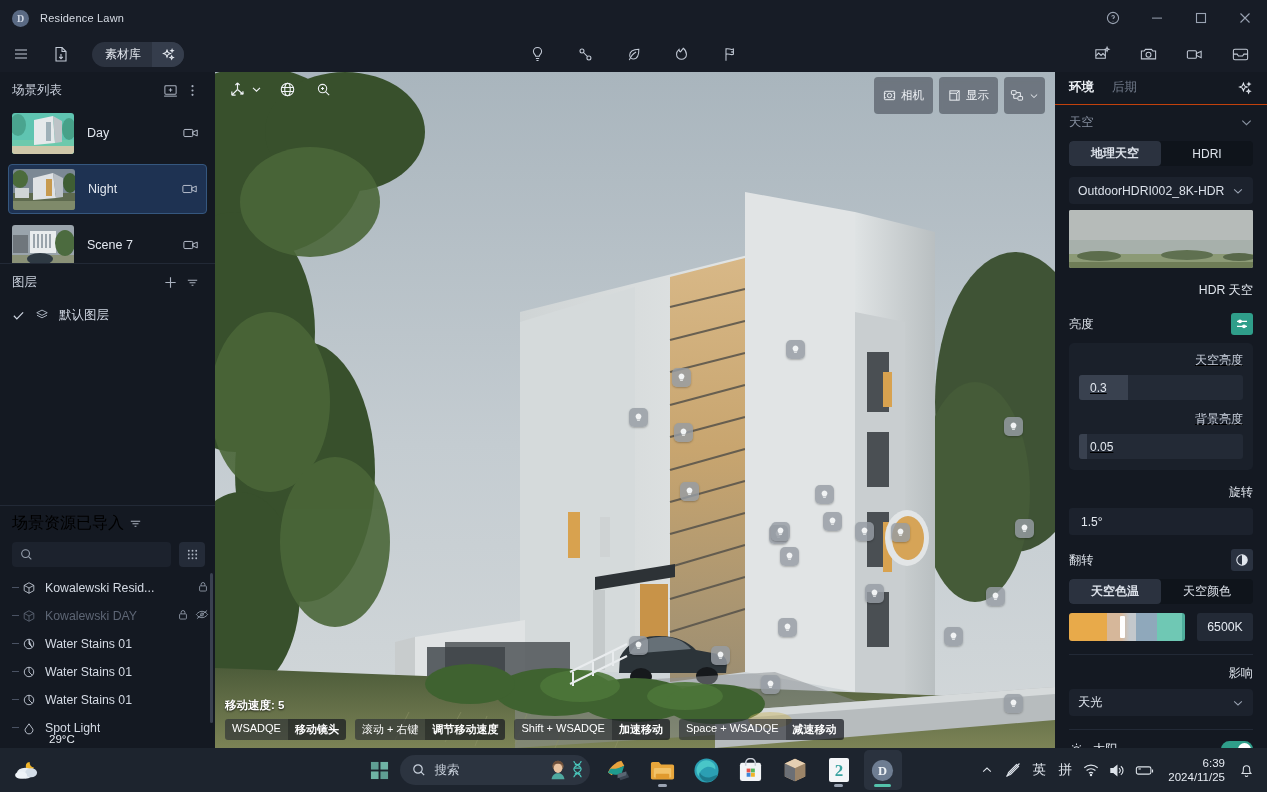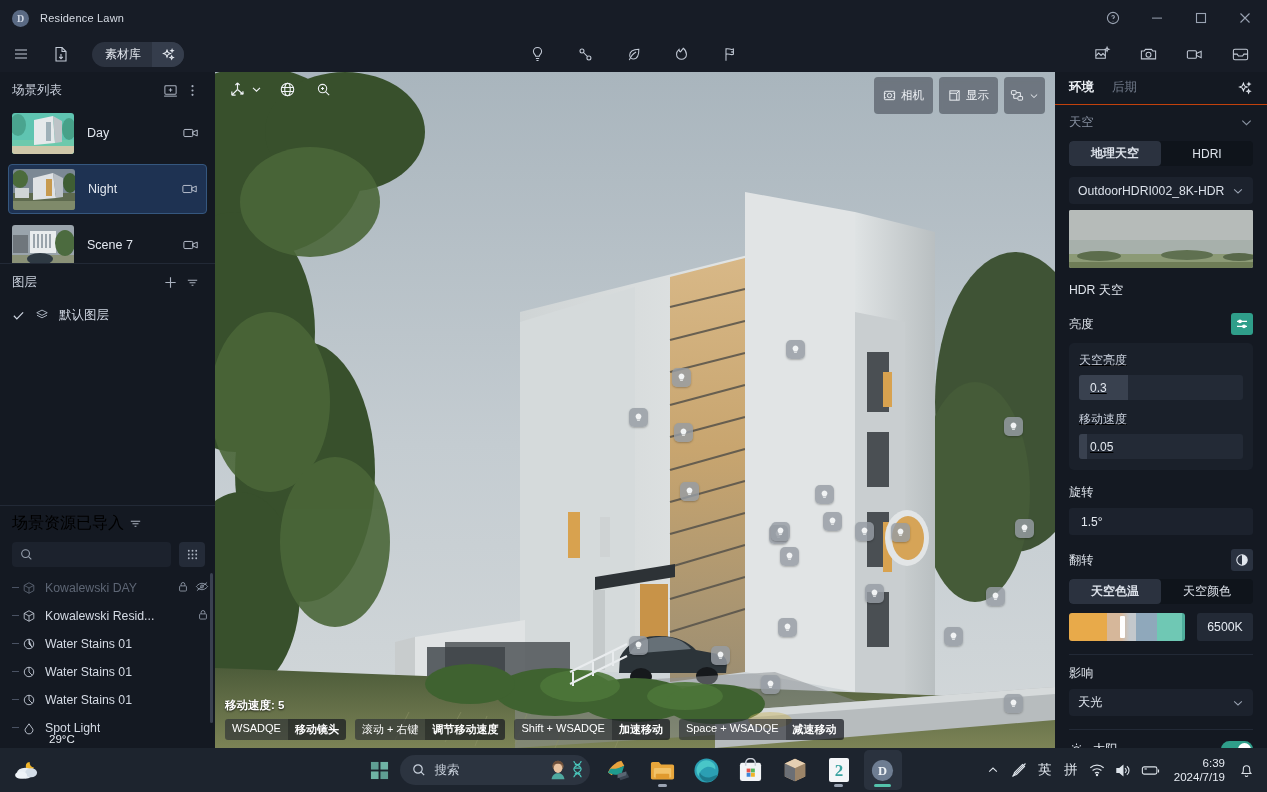--- a/index.html
+++ b/index.html
@@ -118,21 +118,21 @@
   .mk svg { display:block; }
 
   
   .right-panel { position:absolute; left:1055px; top:72px; width:212px; height:676px;
     background:#141922; overflow:hidden; }
   .rp-tabs { height:33px; display:flex; align-items:center; padding:0 14px;
     border-bottom:1px solid #c2410c; }
   .rp-tab { color:#6f7888; font-size:12.5px; margin-right:18px; padding-bottom:2px; }
   .rp-tab.active { color:#eef1f6; font-weight:bold; }
   .rp-spark { margin-left:auto; color:#dfe4ec; display:flex; }
-  .rp-body { padding:0 14px; }
+  .rp-body { padding:0 14px;text-align:right; }
   .sec-head { display:flex; align-items:center; height:34px; }
   .sec-head .t { color:#858e9e; font-size:12.3px; }
   .sec-head .c { margin-left:auto; color:#8a93a2; display:flex; }
   .seg { display:flex; height:25px; background:#0f141b; border-radius:4px;
     overflow:hidden; margin-top:2px; }
   .seg div { flex:1; display:flex; align-items:center; justify-content:center;
     color:#dde2ea; font-size:12px; }
   .seg div.on { background:#2b323f; border-radius:4px; font-weight:bold; }
   .select { height:27px; background:#1c222d; border-radius:4px; display:flex;
     align-items:center; padding:0 9px; margin-top:11px; }
@@ -483,20 +483,38 @@
           <circle cx="3" cy="11" r="1"></circle>
             <circle cx="7" cy="11" r="1"></circle>
             <circle cx="11" cy="11" r="1"></circle>
           </svg>
       </div>
     </div>
 
     <div class="res-list">
       <div class="scroll-track"></div>
 
+      <div class="res-item">
+          <span class="tick"></span>
+        <span class="ricon">
+          <svg width="14" height="14" viewBox="0 0 16 16" fill="none" stroke="currentColor" stroke-width="1">
+              <path d="M8 2 13.5 5v6L8 14 2.5 11V5z"></path>
+              <path d="M2.5 5 8 8l5.5-3M8 8v6"></path>
+            </svg>
+          </span>
+        <span class="rname">Kowalewski Resid...</span>
+        <span class="r-act">
+            <span>
+          <svg width="12" height="13" viewBox="0 0 14 14" fill="none" stroke="currentColor" stroke-width="1.05">
+                <rect x="3" y="6.3" width="8" height="6" rx="1"></rect>
+                <path d="M4.8 6.3V4.6a2.2 2.2 0 0 1 4.4 0v1.7"></path>
+              </svg></span>
+          </span>
+      </div>
+
       <div class="res-item dim">
           <span class="tick"></span>
         <span class="ricon">
           <svg width="14" height="14" viewBox="0 0 16 16" fill="none" stroke="currentColor" stroke-width="1">
               <path d="M8 2 13.5 5v6L8 14 2.5 11V5z"></path>
               <path d="M2.5 5 8 8l5.5-3M8 8v6"></path>
             </svg>
           </span>
         <span class="rname">Kowalewski DAY</span>
         <span class="r-act">
@@ -505,38 +523,20 @@
                 <rect x="3" y="6.3" width="8" height="6" rx="1"></rect>
                 <path d="M4.8 6.3V4.6a2.2 2.2 0 0 1 4.4 0v1.7"></path>
               </svg></span>
           <span>
             <svg width="14" height="13" viewBox="0 0 16 14" fill="none" stroke="currentColor" stroke-width="1.05">
                 <path d="M1.6 7s2.5-3.7 6.4-3.7S14.4 7 14.4 7s-2.5 3.7-6.4 3.7S1.6 7 1.6 7z"></path>
                 <circle cx="8" cy="7" r="1.7"></circle>
                 <path d="M2.2 11.8 13.8 2.4"></path>
               </svg></span>
         </span>
-      </div>
-
-      <div class="res-item">
-          <span class="tick"></span>
-        <span class="ricon">
-          <svg width="14" height="14" viewBox="0 0 16 16" fill="none" stroke="currentColor" stroke-width="1">
-              <path d="M8 2 13.5 5v6L8 14 2.5 11V5z"></path>
-              <path d="M2.5 5 8 8l5.5-3M8 8v6"></path>
-            </svg>
-          </span>
-        <span class="rname">Kowalewski Resid...</span>
-        <span class="r-act">
-            <span>
-          <svg width="12" height="13" viewBox="0 0 14 14" fill="none" stroke="currentColor" stroke-width="1.05">
-                <rect x="3" y="6.3" width="8" height="6" rx="1"></rect>
-                <path d="M4.8 6.3V4.6a2.2 2.2 0 0 1 4.4 0v1.7"></path>
-              </svg></span>
-          </span>
       </div>
 
       <div class="res-item">
           <span class="tick"></span>
         <span class="ricon">
           <svg width="14" height="14" viewBox="0 0 16 16" fill="none" stroke="currentColor" stroke-width="1.05">
               <circle cx="8" cy="8" r="5.4"></circle>
               <path d="M8 2.6V8l3.8 3.8" fill="currentColor" stroke="none" opacity=".95"></path>
               <path d="M8 2.6V8l3.8 3.8"></path>
             </svg>
@@ -1004,21 +1004,21 @@
             </svg>
           </span>
       </div>
 
       <div class="card">
         <div class="cl">天空亮度</div>
         <div class="num-field">
           <span class="fill" style="width:30%"></span>
           <span class="nv">0.3</span>
         </div>
-        <div class="cl" style="margin-top:11px">移动速度</div>
+        <div class="cl" style="margin-top:11px">背景亮度</div>
         <div class="num-field">
           <span class="fill" style="width:5%"></span>
           <span class="nv">0.05</span>
         </div>
       </div>
 
       <div class="lbl mt14">旋转</div>
       <div class="rot-field2">
         <span class="nv">1.5°</span>
       </div>
@@ -1213,21 +1213,21 @@
         </div>
       <div class="tray-i">
         <svg width="20" height="13" viewBox="0 0 22 13" fill="none" stroke="currentColor" stroke-width="1.2">
           <rect x="1.5" y="2.5" width="16" height="8" rx="2"></rect>
             <path d="M19.3 5.5v3.2"></path>
           <path d="M3.8 4.8h2.6"></path>
           </svg>
         </div>
       <div class="clock">
         <span class="t">6:39</span>
-        <span class="d">2024/7/19</span>
+        <span class="d">2024/11/25</span>
       </div>
       <div class="tray-i">
         <svg width="15" height="16" viewBox="0 0 16 17" fill="none" stroke="currentColor" stroke-width="1.15">
           <path d="M3.4 12.2c.9-.9 1.2-1.9 1.2-3.2V7.4a3.4 3.4 0 0 1 6.8 0V9c0 1.3.3 2.3 1.2 3.2z"></path>
           <path d="M6.5 14.3a1.6 1.6 0 0 0 3 0"></path>
           </svg>
         </div>
     </div>
   </div>
 

